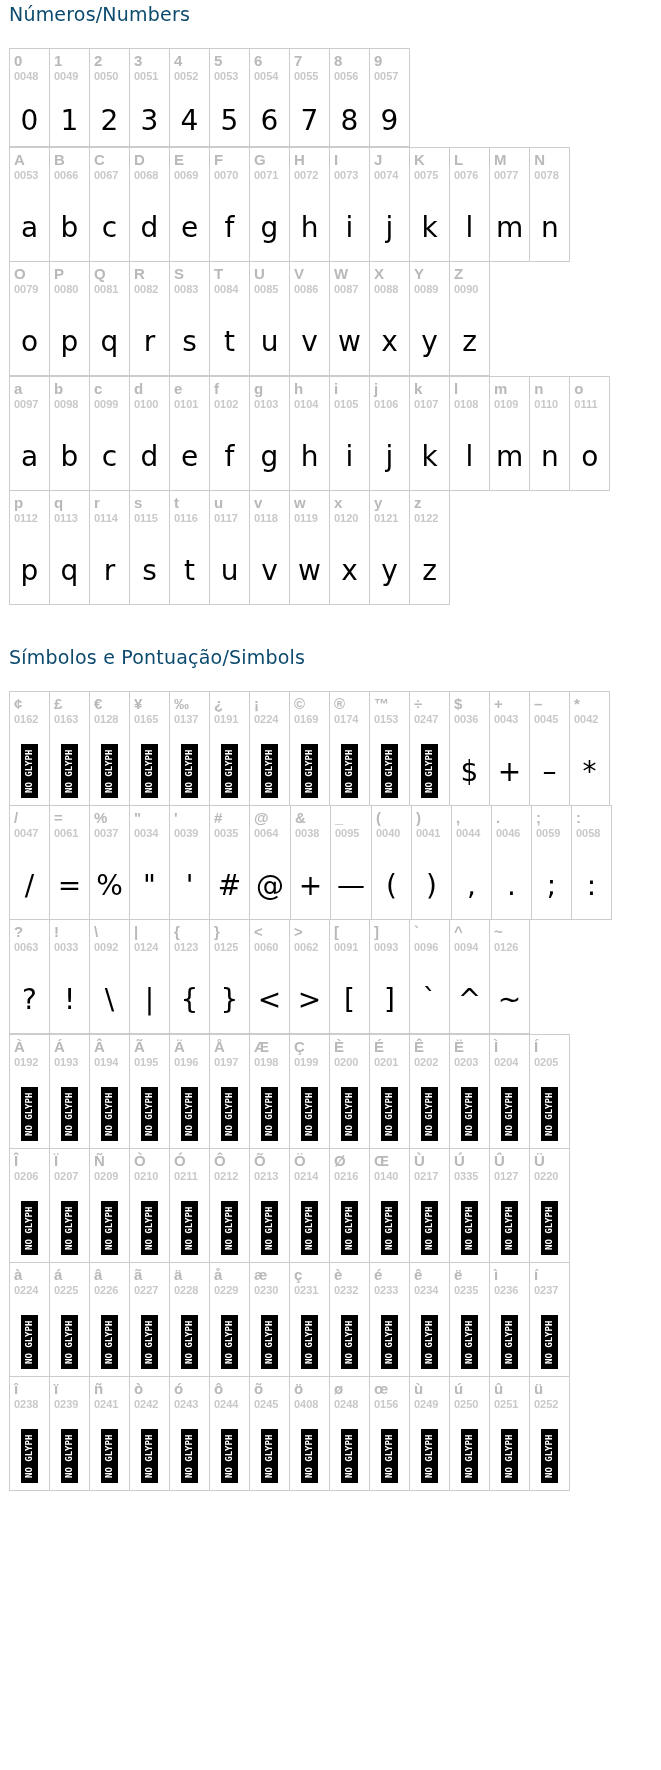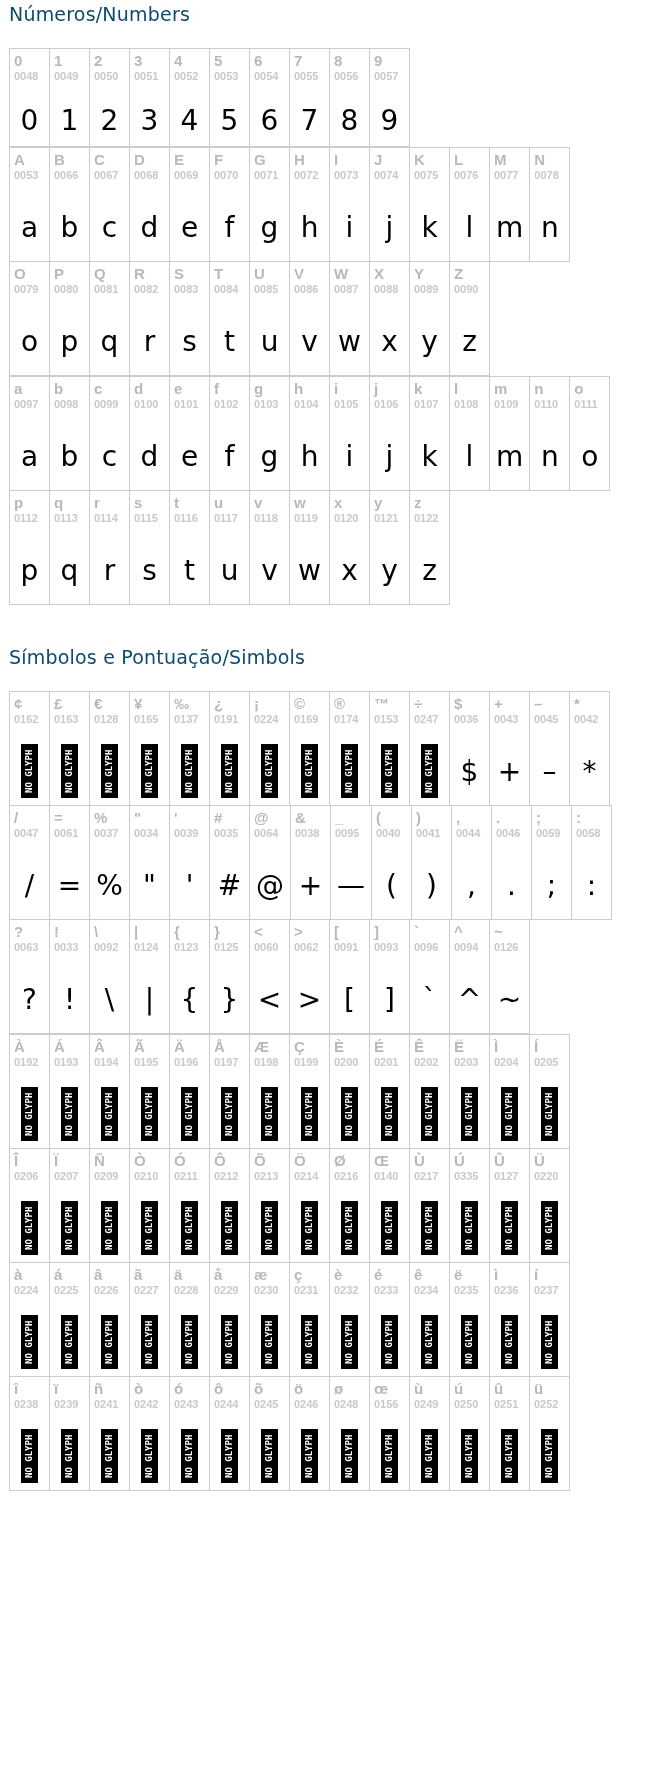--- a/index.html
+++ b/index.html
@@ -1173,21 +1173,21 @@
           <div class="cell">
             <div class="cell-head">
               <div class="cell-char">õ</div>
               <div class="cell-code">0245</div>
             </div>
             <div class="cell-glyph"><span class="noglyph">NO GLYPH</span></div>
           </div>
           <div class="cell">
             <div class="cell-head">
               <div class="cell-char">ö</div>
-              <div class="cell-code">0246</div>
+              <div class="cell-code">0408</div>
             </div>
             <div class="cell-glyph"><span class="noglyph">NO GLYPH</span></div>
           </div>
           <div class="cell">
             <div class="cell-head">
               <div class="cell-char">ø</div>
               <div class="cell-code">0248</div>
             </div>
             <div class="cell-glyph"><span class="noglyph">NO GLYPH</span></div>
           </div>

